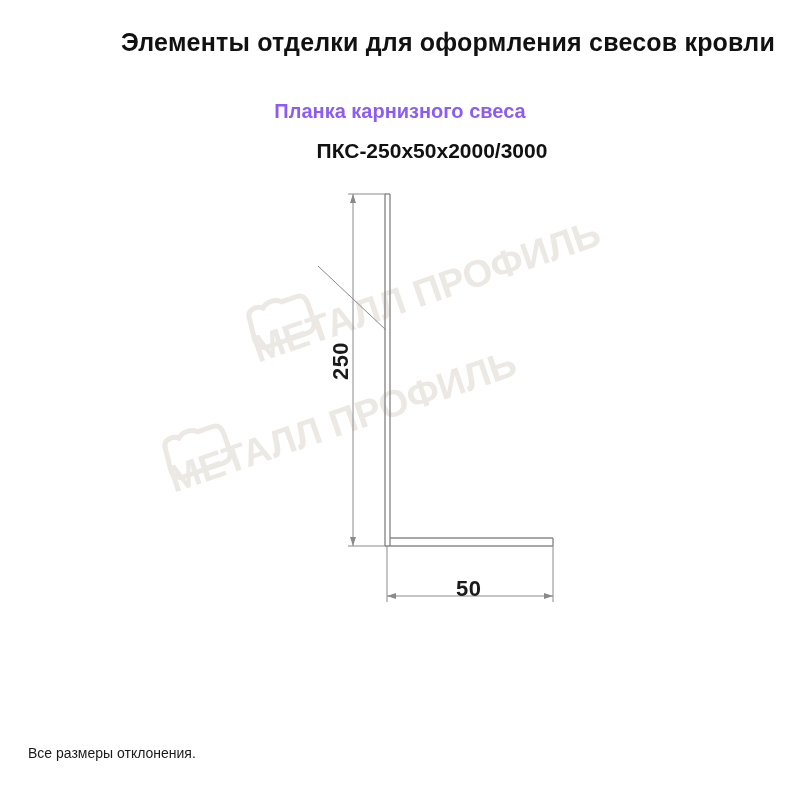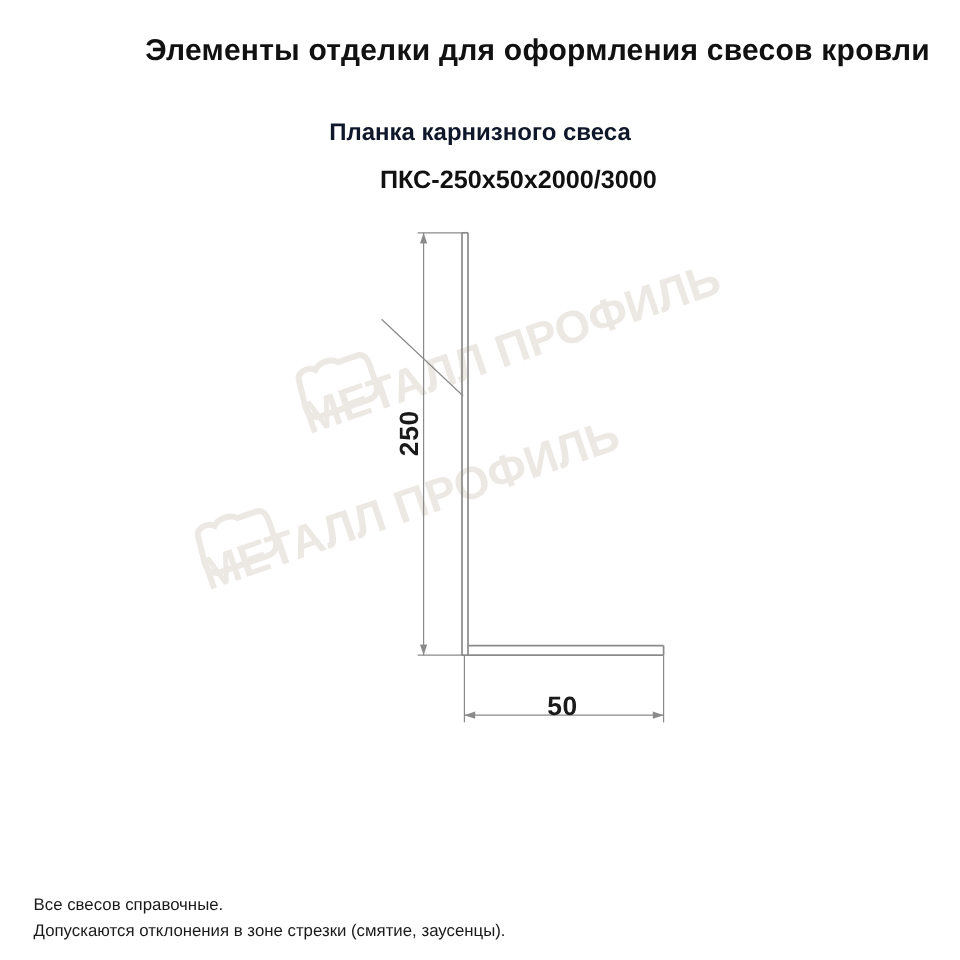--- a/index.html
+++ b/index.html
@@ -34,21 +34,21 @@
     margin-left: 32px;
   }
   .product-title {
     position: absolute;
     top: 100px;
     left: 0;
     width: 800px;
     text-align: center;
     font-size: 20px;
     font-weight: bold;
-    color: #0f172a;
+    color: #8b5cf6;
   }
   .product-code {
     position: absolute;
     top: 139px;
     left: 0;
     width: 800px;
     text-align: center;
     font-size: 21px;
     font-weight: bold;
     color: #111;
@@ -197,17 +197,16 @@
       <path d="M387 426 L396 423 L396 429 Z" fill="#8a8a8a" stroke="none"></path>
 
       <path d="M553 426 L544 423 L544 429 Z" fill="#8a8a8a" stroke="none"></path>
     </g>
   </svg>
 
   <div class="lbl dim-250">250</div>
   <div class="lbl dim-50">50</div>
 
   <div class="notes">
-    <div>Все свесов справочные.</div>
-    <div>Допускаются отклонения в зоне стрезки (смятие, заусенцы).</div>
+    <div>Все размеры отклонения.</div>
   </div>
 
 </div>
 
 </body></html>

